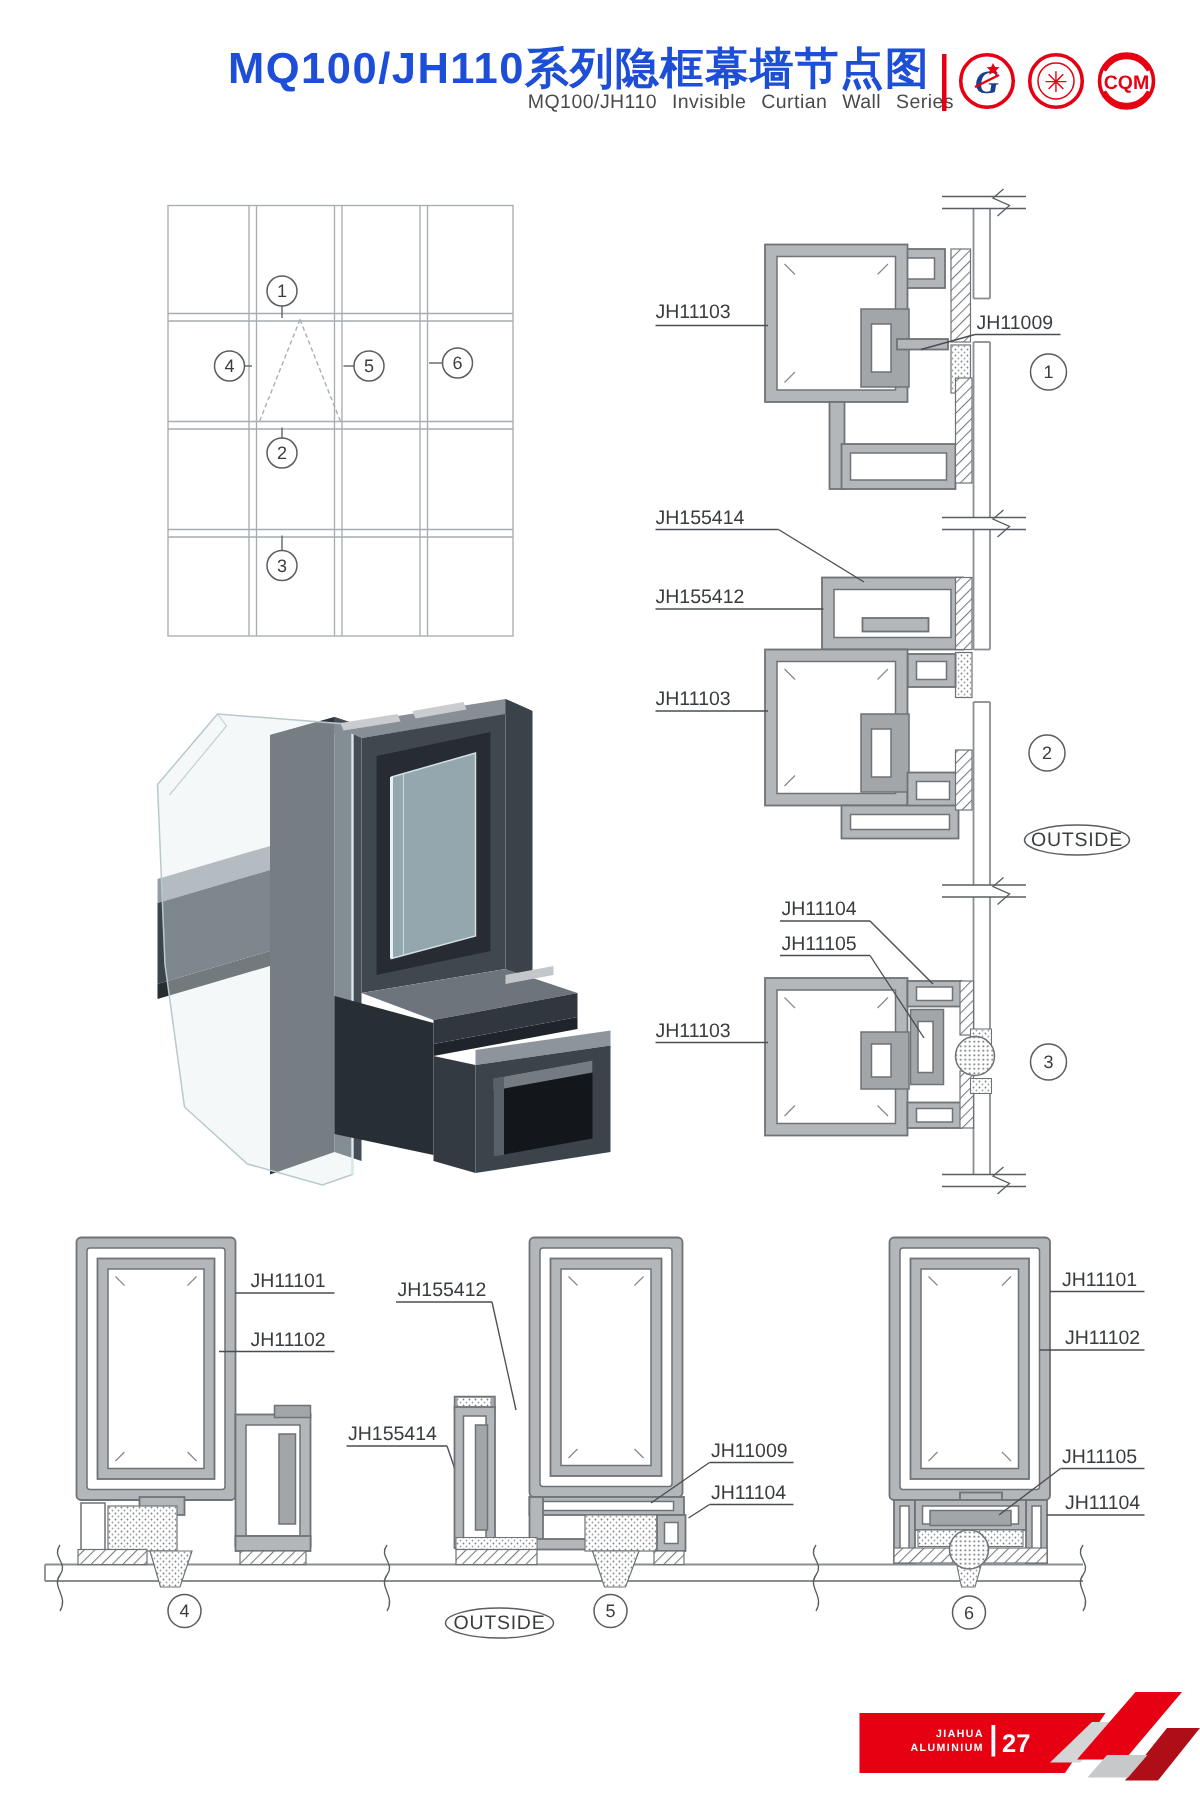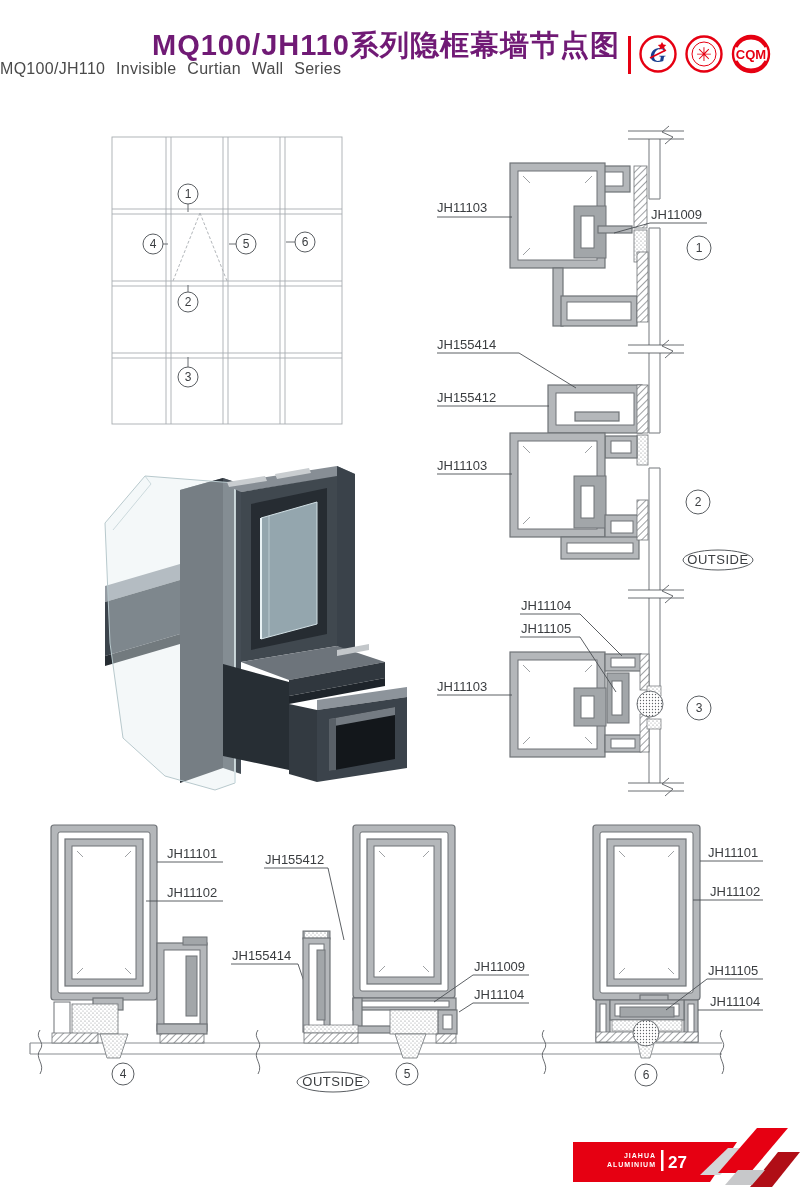--- a/index.html
+++ b/index.html
@@ -1,22 +1,22 @@
 <!DOCTYPE html>
 <html><head>
 <meta charset="utf-8">
 <style>
   html,body{margin:0;padding:0;background:#888;}
   .page{position:relative;width:800px;height:1200px;background:#ffffff;overflow:hidden;
         font-family:"Liberation Sans","DejaVu Sans",sans-serif;}
   
   .hd-title{position:absolute;top:26px;left:0;width:620px;text-align:right;
-            font-size:29px;font-weight:bold;color:#701a75;letter-spacing:1px;}
-  .hd-sub{position:absolute;top:60px;left:0;width:620px;
-          font-size:16px;color:#4a4a4a;word-spacing:6px;letter-spacing:.3px;}
+            font-size:29px;font-weight:bold;color:#1d4ed8;letter-spacing:1px;}
+  .hd-sub{position:absolute;top:60px;left:16px;width:620px;text-align:right;
+          font-size:13px;color:#4a4a4a;word-spacing:6px;letter-spacing:.3px;}
   .hd-divider{position:absolute;top:36px;left:628px;width:3px;height:38px;background:#e60012;}
   .logos{position:absolute;top:33px;left:638px;display:flex;gap:6px;}
   
   .draw{position:absolute;top:0;left:0;}
   .pf{fill:#b4b7ba;stroke:#6f7377;stroke-width:1.2;}
   .pw{fill:#ffffff;stroke:#6f7377;stroke-width:1;}
   .pg{fill:#a2a6a9;stroke:#6f7377;stroke-width:1;}
   .glass{stroke:#8a8e92;stroke-width:1.2;fill:none;}
   .brk{stroke:#5a5e62;stroke-width:.9;fill:none;}
   .lead{stroke:#4a4e52;stroke-width:.9;fill:none;}

